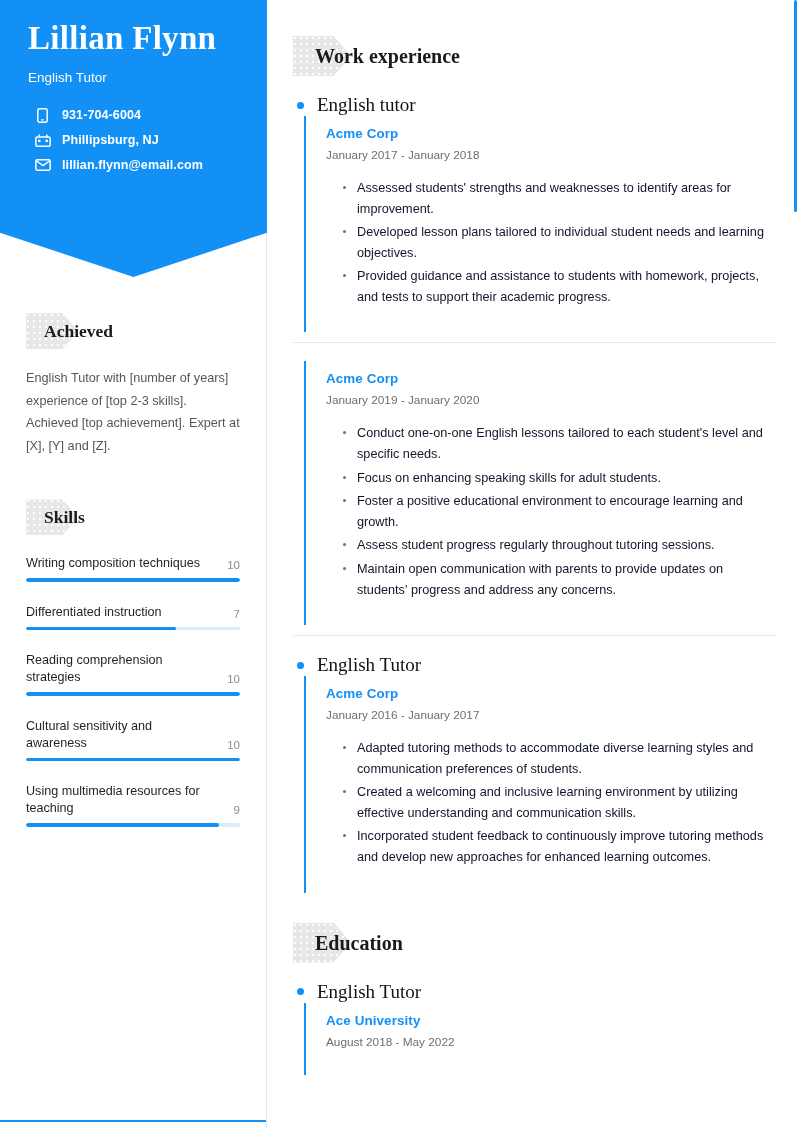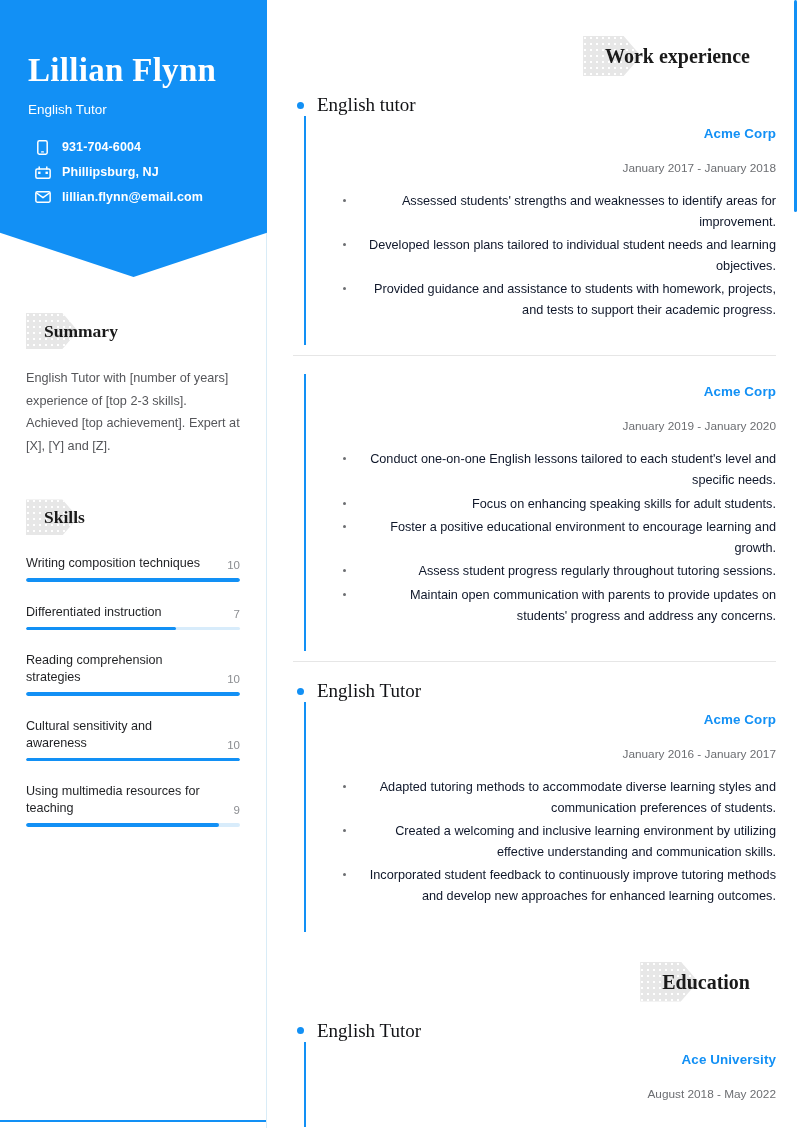--- a/index.html
+++ b/index.html
@@ -32,21 +32,21 @@
     border-right: 1px solid #d9ecf7;
   }
 
   .header-banner {
     position: relative;
     width: 267px;
     height: 277px;
     background: #1290f5;
     -webkit-clip-path: polygon(0 0, 100% 0, 100% 84%, 50% 100%, 0 84%);
     clip-path: polygon(0 0, 100% 0, 100% 84%, 50% 100%, 0 84%);
-    padding: 44px 28px 0 28px;
+    padding: 12px 28px 0 28px;
   }
 
   .name {
     font-family: "Liberation Serif", serif;
     font-weight: bold;
     font-size: 33px;
     line-height: 1.15;
     color: #ffffff;
     letter-spacing: 0.3px;
     margin-top: 8px;
@@ -183,21 +183,20 @@
     width: 266px;
     height: 2px;
     background: #1290f5;
   }
 
   
   .right-col {
     flex: 1 1 auto;
     padding: 36px 24px 0 26px;
     position: relative;
-    text-align: right;
   }
 
   .entry {
     position: relative;
     padding-top: 18px;
   }
 
   .entry + .entry { border-top: 1px solid #e6e6e6; margin-top: 10px; }
 
   .entry-title-row {
@@ -229,21 +228,21 @@
   }
 
   .org-name {
     color: #1290f5;
     font-size: 13.4px;
     font-weight: bold;
     letter-spacing: 0.1px;
   }
 
   .entry-dates {
-    margin-top: 20px;
+    margin-top: 7px;
     font-size: 11.8px;
     color: #6c6e72;
   }
 
   .entry-bullets {
     margin-top: 16px;
     padding-left: 17px;
     list-style: none;
   }
 
@@ -323,21 +322,21 @@
             </svg>
           </span>
           <span class="contact-text">lillian.flynn@email.com</span>
         </div>
 
       </div>
     </div>
 
     <div class="left-section summary">
       <div class="tag">
-        <span>Summary</span>
+        <span>Achieved</span>
       </div>
       <p class="summary-text">English Tutor with [number of years] experience of [top 2-3 skills]. Achieved [top achievement]. Expert at [X], [Y] and [Z].</p>
     </div>
 
     <div class="left-section skills">
       <div class="tag">
         <span>Skills</span>
       </div>
       <div class="skills-list" id="skills-list">
           <div class="skill-item">

